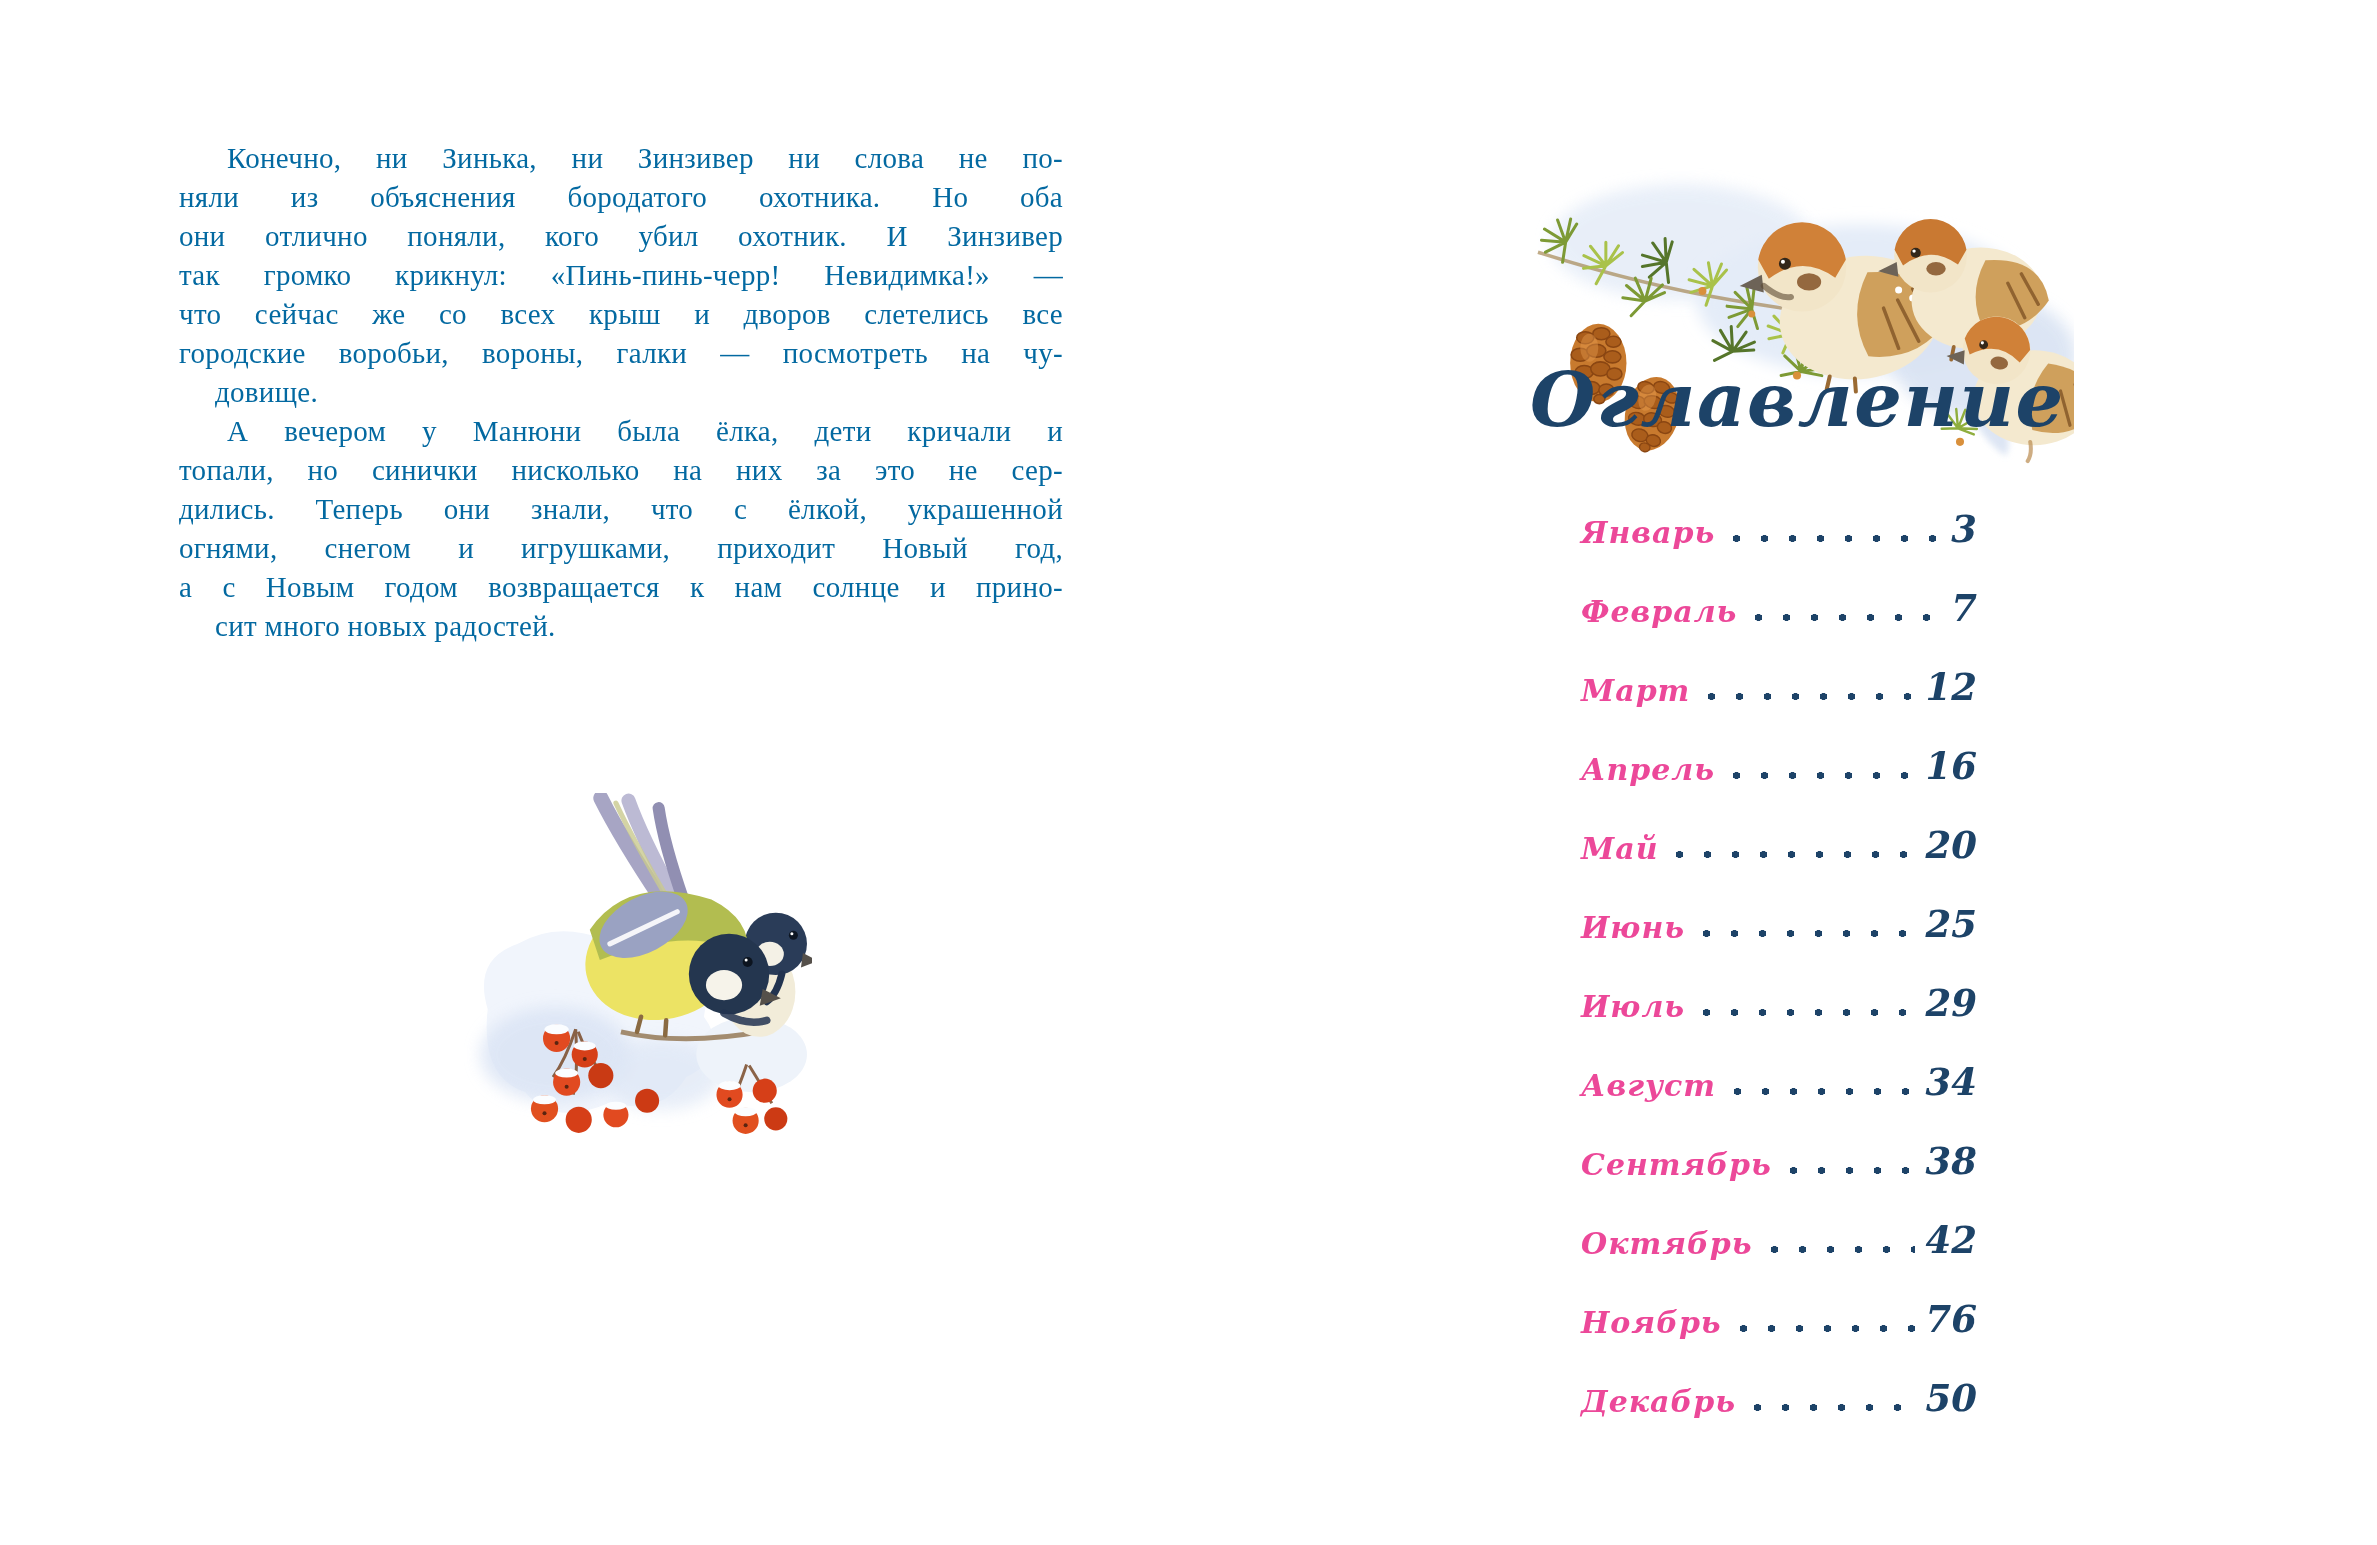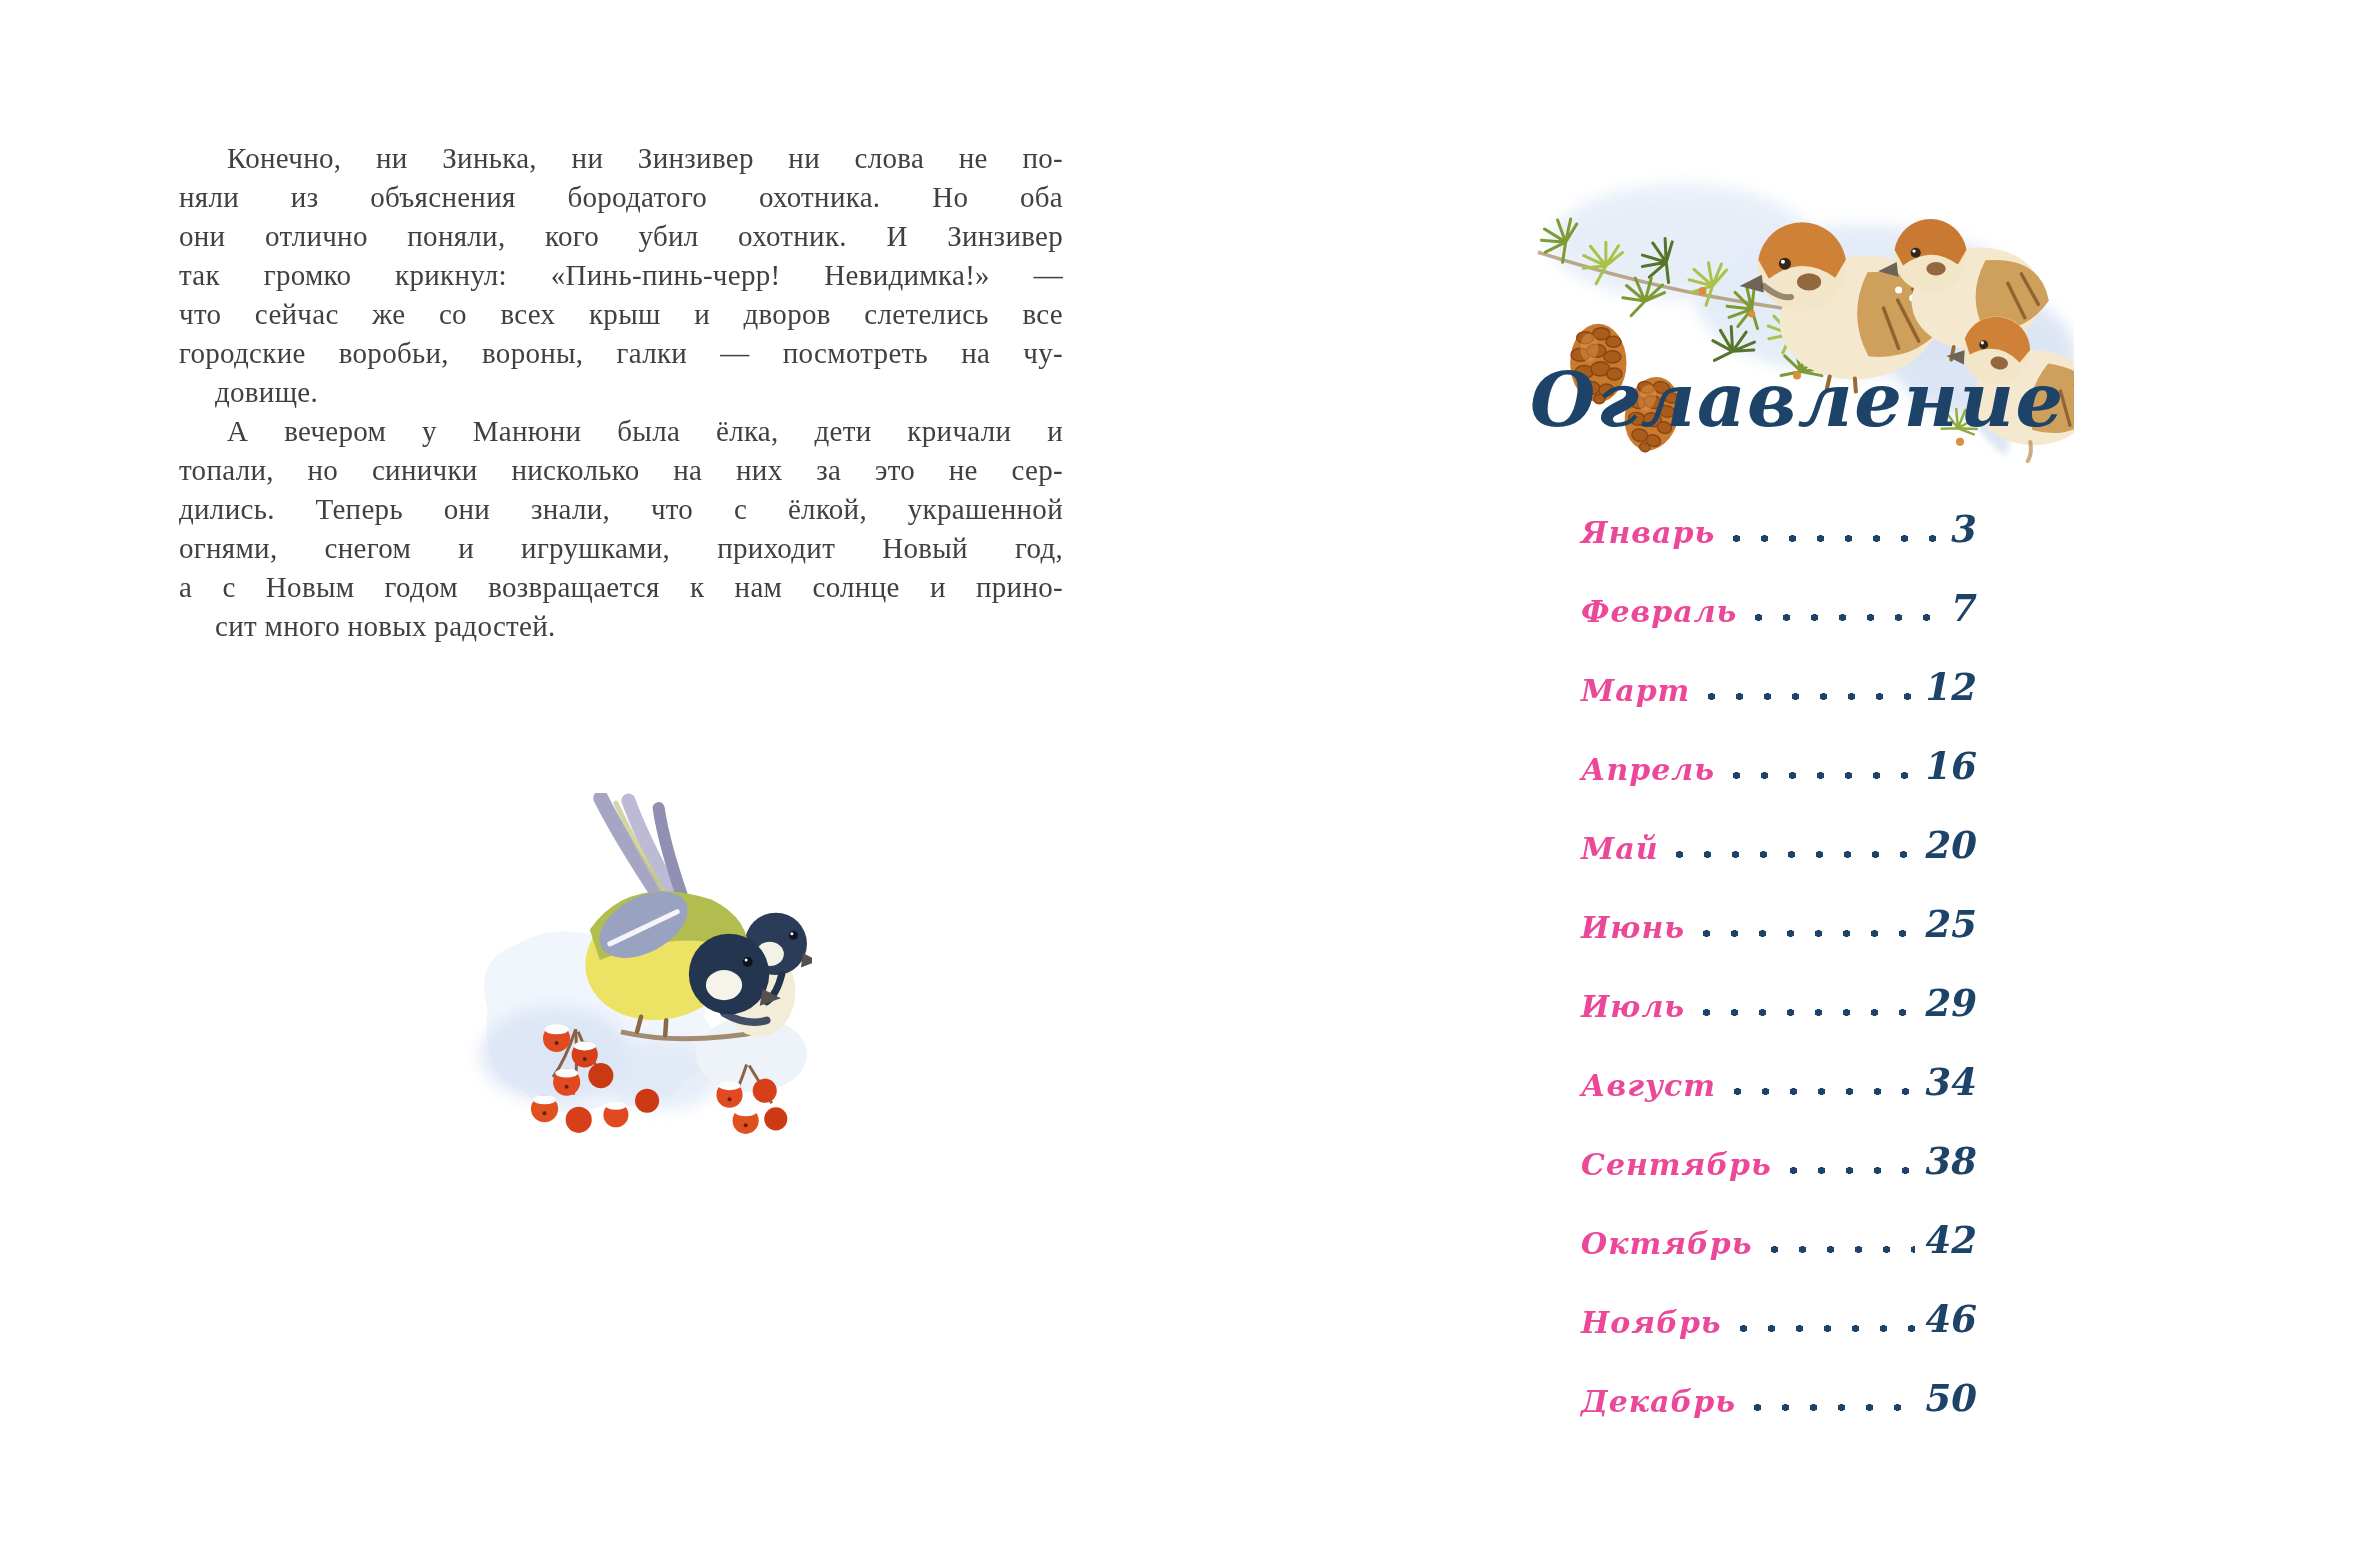--- a/index.html
+++ b/index.html
@@ -16,21 +16,21 @@
   .page.left  { left: 0; width: 1189px; }
   .page.right { left: 1189px; width: 1189px; margin-top: 28px; }
 
   
   .text-block {
     position: absolute;
     left: 179px; top: 139px;
     width: 884px;
     font-size: 29px;
     line-height: 39px;
-    color: #404040;
+    color: #0369a1;
     letter-spacing: 0.3px;
   }
   .text-line { width: 100%; }
   .text-line.justify { text-align: justify; text-align-last: justify; }
   .text-line.plain   { text-align: left;    text-align-last: left; margin-left: 36px; }
   .text-line.indent  { text-indent: 48px; }
 
   
   .illo-left  { position: absolute; left: 450px;  top: 793px; width: 362px;  height: 352px; }
   .illo-right { position: absolute; left: 326px;  top: 106px;  width: 559px; height: 332px; } 
@@ -406,21 +406,21 @@
 
         <div class="toc-row">
           <span class="toc-month">Октябрь</span>
           <span class="toc-leader"></span>
           <span class="toc-page">42</span>
         </div>
 
         <div class="toc-row">
           <span class="toc-month">Ноябрь</span>
           <span class="toc-leader"></span>
-          <span class="toc-page">46</span>
+          <span class="toc-page">76</span>
         </div>
 
         <div class="toc-row">
           <span class="toc-month">Декабрь</span>
           <span class="toc-leader"></span>
           <span class="toc-page">50</span>
         </div>
 
     </div>
   </section>

